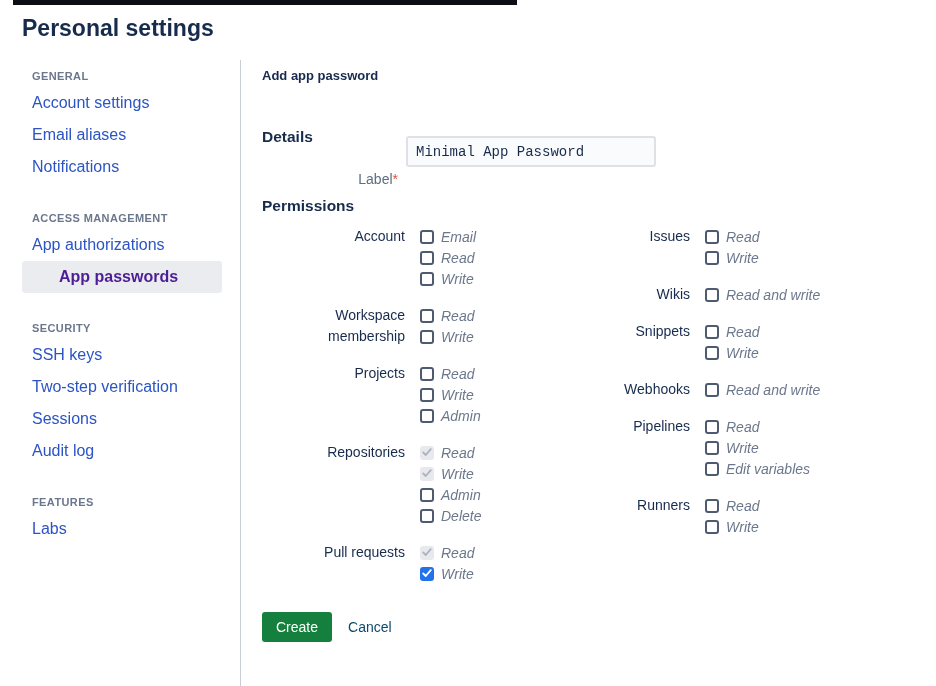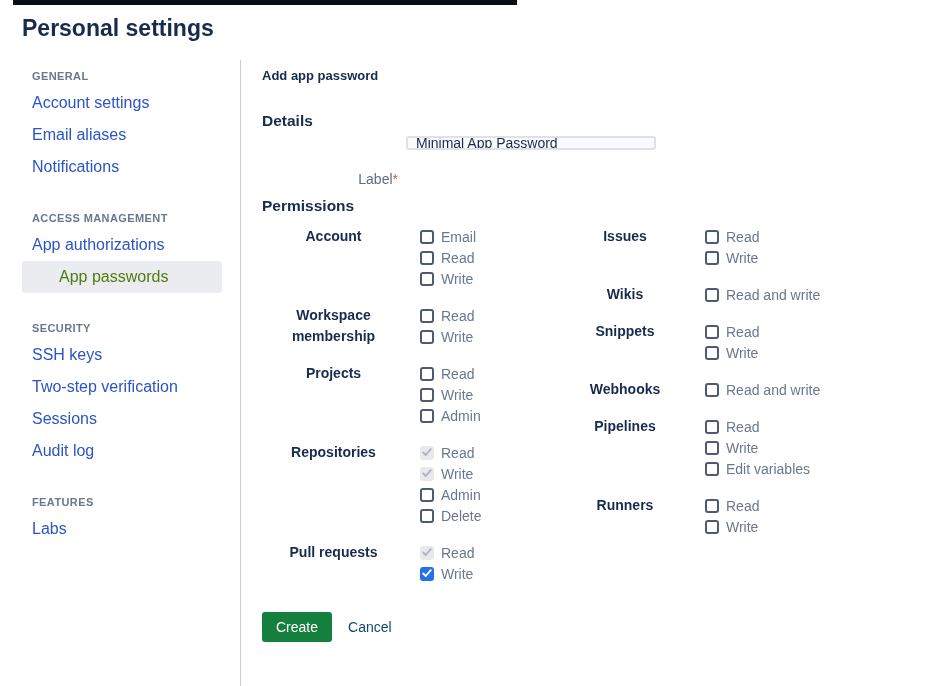--- a/index.html
+++ b/index.html
@@ -27,64 +27,64 @@
     font-size: 11px; font-weight: 700; letter-spacing: 0.4px;
     color: #6B778C; text-transform: uppercase;
   }
   .section-title.gap { margin-top: 20px; }
   .side-item {
     padding: 7px 10px;
     font-size: 16px; color: #2b54c4; cursor: pointer;
     border-radius: 3px;
   }
   .side-item.selected {
-    background: #EBECF0; color: #4d7c0f; font-weight: 400; padding-left: 37px;
+    background: #EBECF0; color: #4c1d95; font-weight: 700; padding-left: 37px;
   }
 
   .divider-v { position: absolute; left: 240px; top: 60px; width: 1px; height: 626px; background: #c9ced6; }
 
   
   .main-title {
     position: absolute; left: 262px; top: 68px;
     font-size: 13px; font-weight: 700; color: #172B4D;
   }
   .details-heading, .permissions-heading {
     position: absolute; left: 262px;
     font-size: 15.5px; font-weight: 700; color: #172B4D;
   }
-  .details-heading { top: 112px; }
+  .details-heading { top: 128px; }
   .permissions-heading { top: 197px; }
 
   .form-row { position: absolute; left: 262px; top: 136px; display: flex; }
   .field-label {
     width: 136px; text-align: right; padding-top: 7px;
     font-size: 14px; color: #5E6C84; margin-top: 28px;
   }
   .req { color: #ce5a45; }
   .text-input {
-    margin-left: 8px; width: 250px; height: 14px;
+    margin-left: 8px; width: 250px; height: 31px;
     border: 2px solid #DFE1E6; border-radius: 3px;
     background: #FAFBFC; padding: 4px 8px;
-    font-family: Liberation Sans, sans-serif;
+    font-family: Liberation Mono, monospace;
     font-size: 14px; color: #172B4D;
   }
 
   
   .perm-grid { position: absolute; left: 262px; top: 226px; width: 674px; }
   .perm-col { position: absolute; top: 0; }
   .perm-col.col-0 { left: 0; width: 296px; }
   .perm-col.col-1 { left: 298px; width: 300px; }
   .perm-group { display: flex; margin-bottom: 16px; }
   .perm-label {
-    font-size: 14px; font-weight: 700; color: #172B4D;
-    text-align: center; line-height: 21px; margin-right: 15px;
+    font-size: 14px; font-weight: 400; color: #172B4D;
+    text-align: right; line-height: 21px; margin-right: 15px;
   }
   .col-0 .perm-label { width: 143px; }
   .col-1 .perm-label { width: 130px; }
-  .perm-options { display: flex; flex-direction: column; }
+  .perm-options { display: flex; flex-direction: column; font-style: italic; }
   .opt-row { display: flex; align-items: center; height: 21px; cursor: pointer; }
   .opt-text { font-size: 14px; color: #6B778C; margin-left: 7px; }
 
   .cb {
     width: 14px; height: 14px; border-radius: 3px; flex: 0 0 14px;
     display: flex; align-items: center; justify-content: center;
   }
   .cb.unchecked { background: #ffffff; border: 2px solid #4e5a70; }
   .cb.checked { background: #2372e9; border: none; }
   .cb.checked-disabled { background: #e7e9ed; border: none; }

